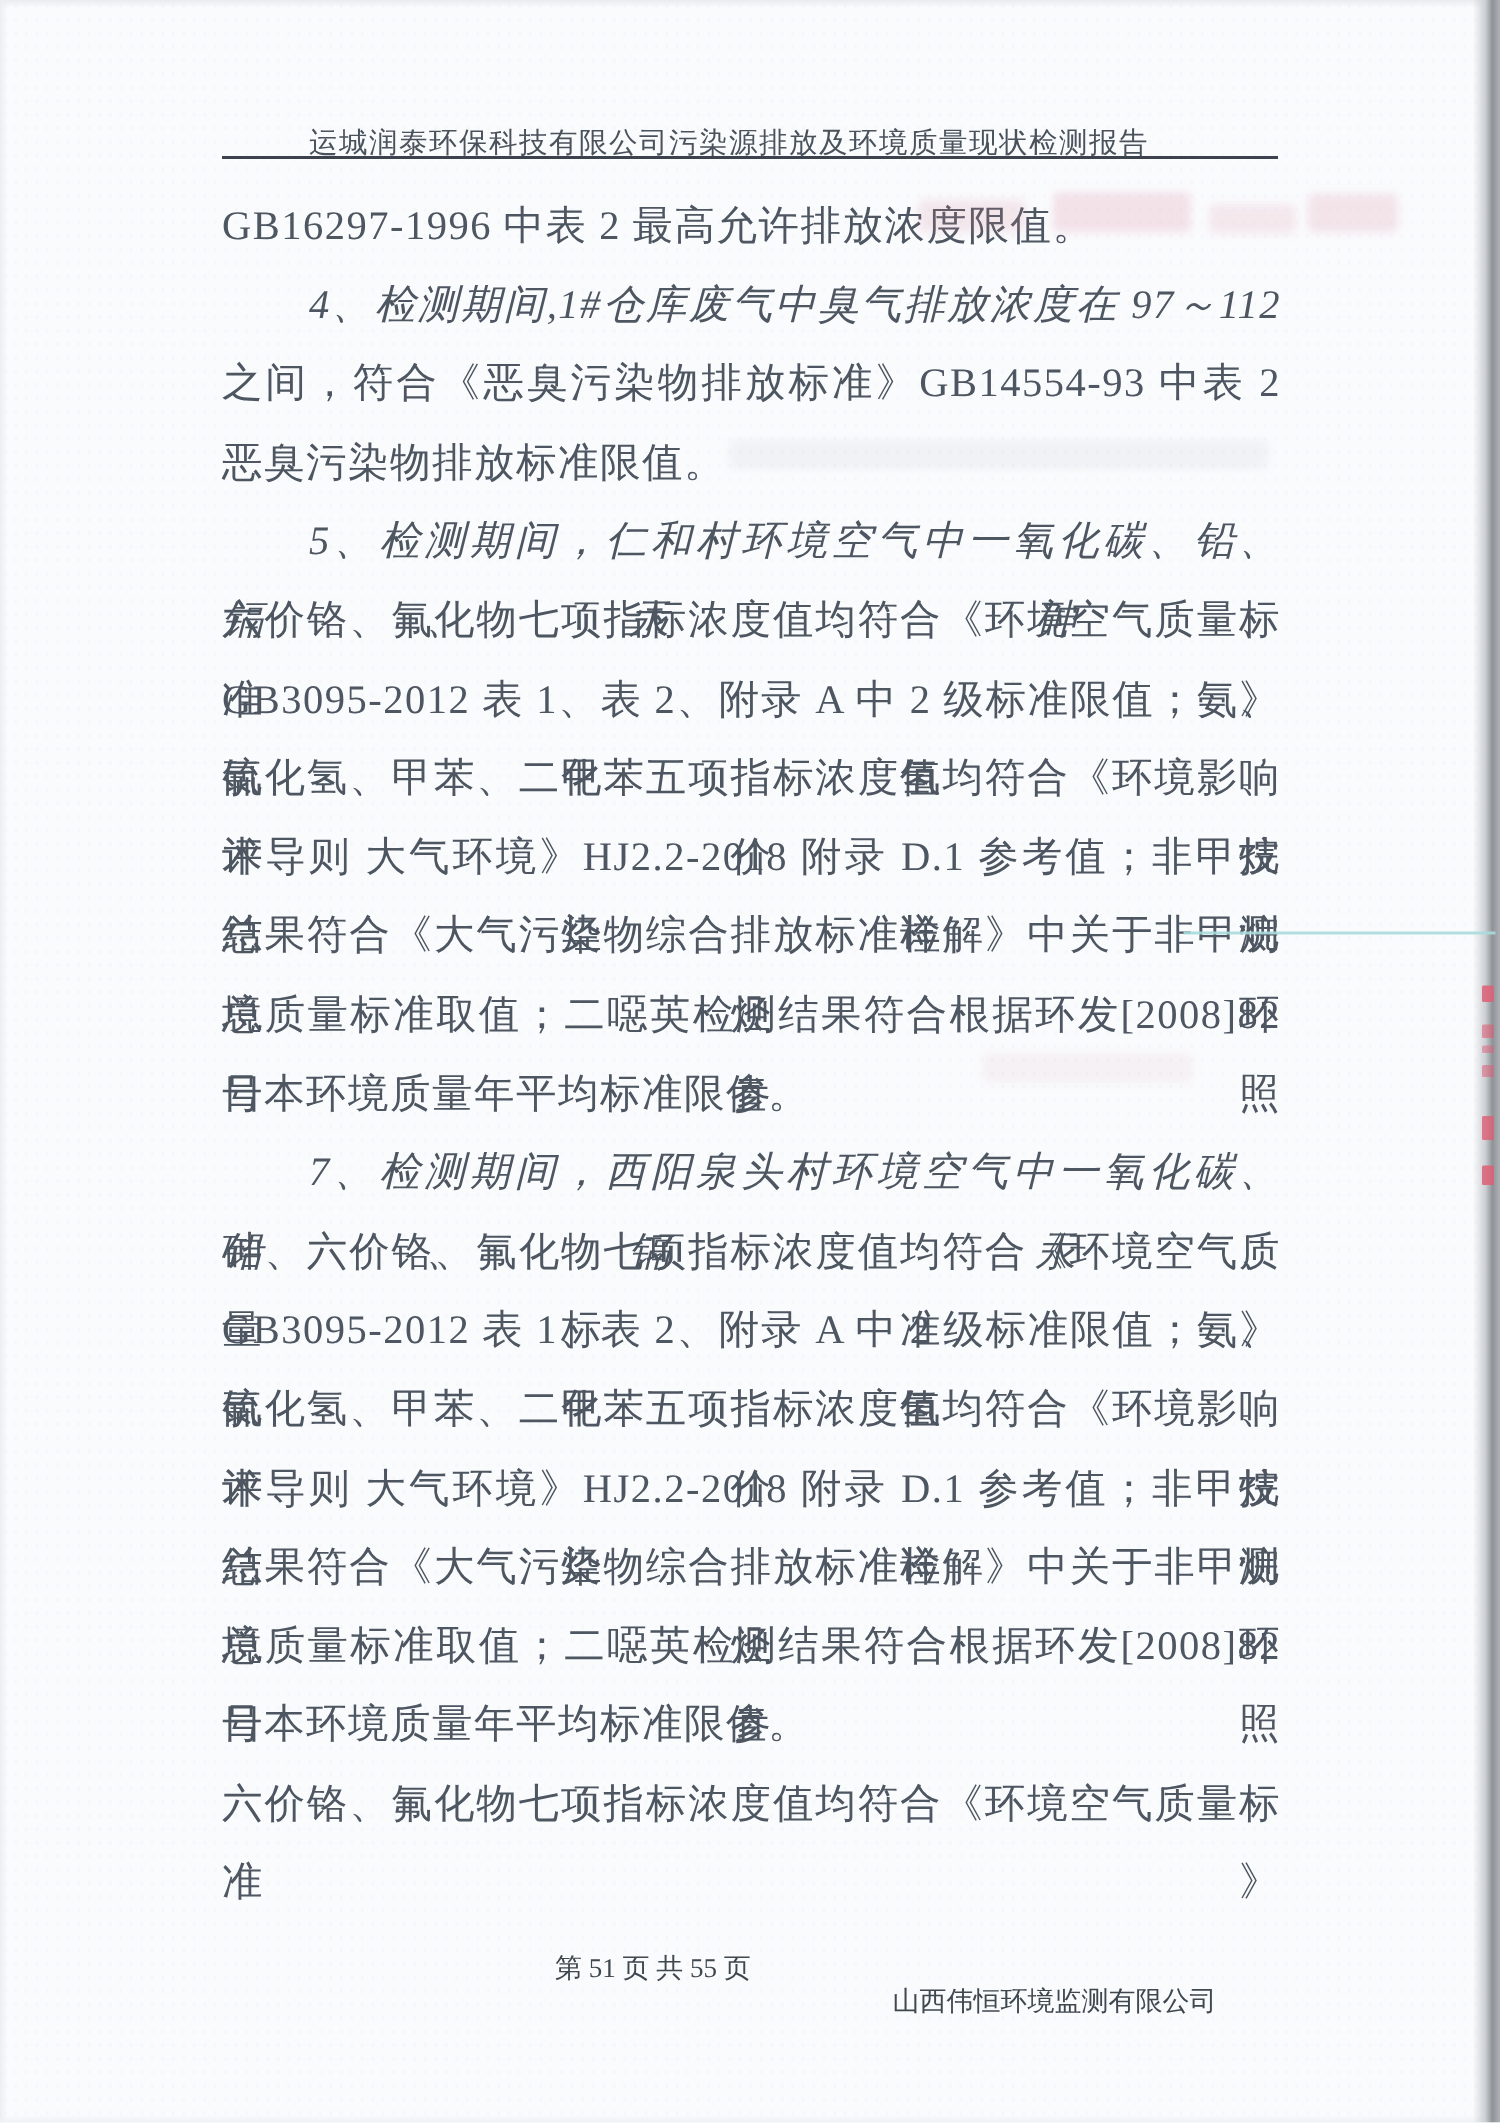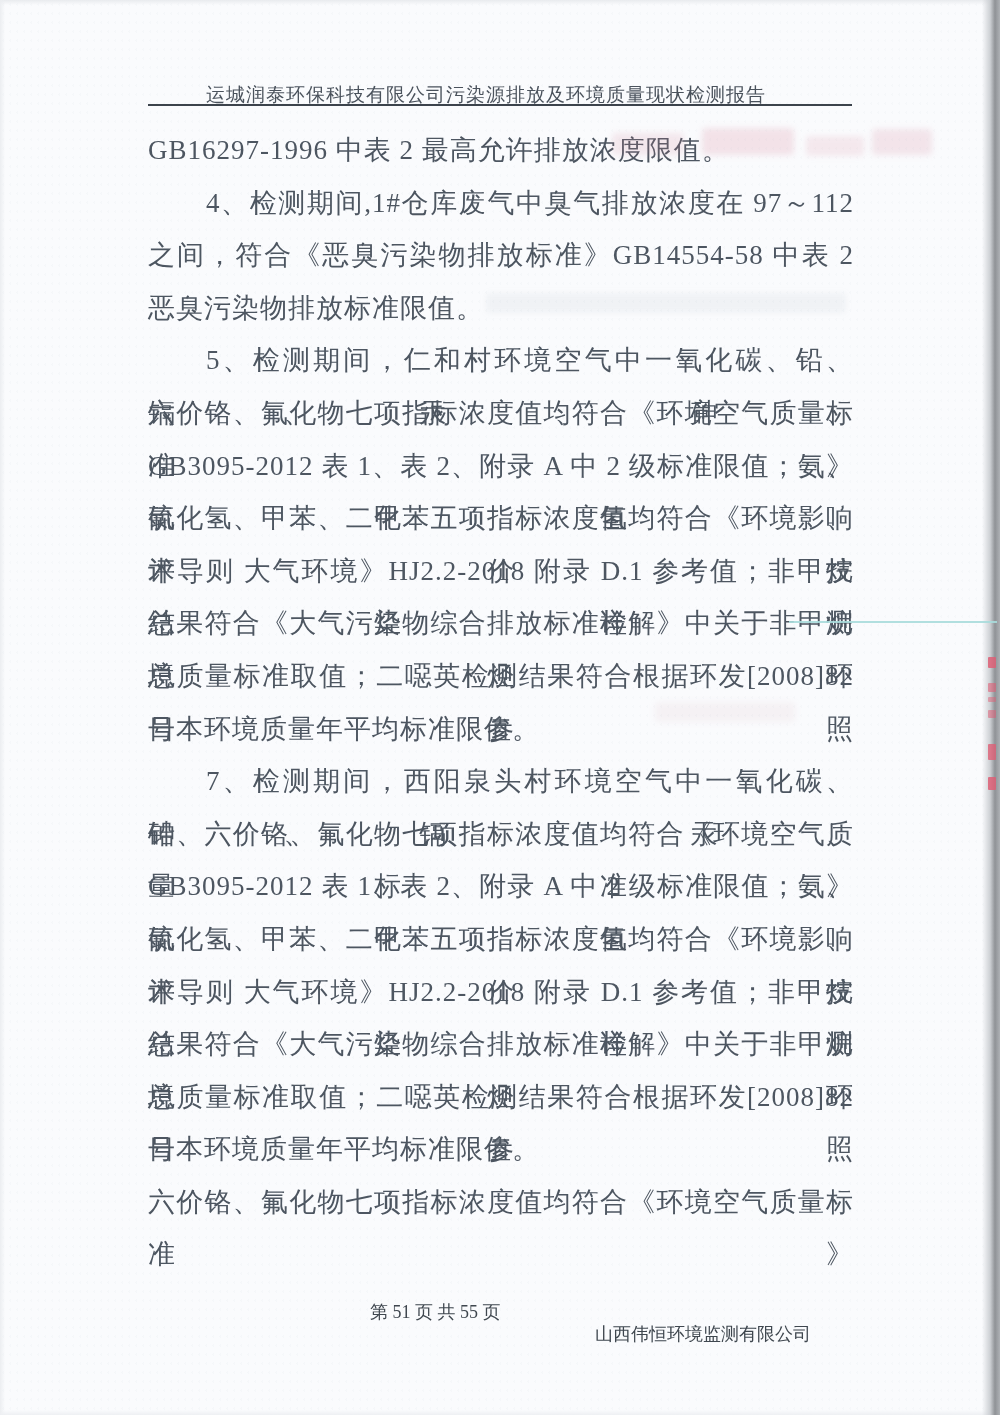--- a/index.html
+++ b/index.html
@@ -40,21 +40,21 @@
   }
   .line{
     font-size:27px;line-height:52.6px;height:52.6px;
     letter-spacing:1px;white-space:nowrap;
   }
   .line.justify{
     white-space:normal;
     text-align:justify;
     text-align-last:justify;
   }
-  .line.indent{text-indent:58px;}
+  .line.indent{text-indent:58px;font-style:italic;}
   
   .footer{position:absolute;left:0;top:1300px;width:820px;height:30px;font-size:18px;color:#3f474f;}
   .footer .page-number{position:absolute;left:370px;}
   .footer .company-name{position:absolute;left:595px;margin-top:22px;}
   
   .cyan-scan-line{position:absolute;left:789px;top:621px;width:208px;height:2px;background:#a9dcdc;opacity:.9;}
   .red-bleed-mark{position:absolute;left:988px;width:8px;background:#dd5f76;border-radius:1px;opacity:.85;}
   .rb1{top:657px;height:11px;}
   .rb2{top:683px;height:9px;opacity:.6;}
   .rb3{top:697px;height:5px;opacity:.5;}
@@ -78,21 +78,21 @@
   <div class="edge-left"></div>
   <div class="edge-bottom"></div>
   <div class="edge-right"></div>
 
   <div class="header-title">运城润泰环保科技有限公司污染源排放及环境质量现状检测报告</div>
   <div class="header-rule"></div>
 
   <div class="body-text" id="body-text">
       <div class="line">GB16297-1996 中表 2 最高允许排放浓度限值。</div>
       <div class="line justify indent">4、检测期间,1#仓库废气中臭气排放浓度在 97～112</div>
-      <div class="line justify">之间，符合《恶臭污染物排放标准》GB14554-58 中表 2</div>
+      <div class="line justify">之间，符合《恶臭污染物排放标准》GB14554-93 中表 2</div>
       <div class="line">恶臭污染物排放标准限值。</div>
       <div class="line justify indent">5、检测期间，仁和村环境空气中一氧化碳、铅、镉、汞、砷、</div>
       <div class="line justify">六价铬、氟化物七项指标浓度值均符合《环境空气质量标准》</div>
       <div class="line justify">GB3095-2012 表 1、表 2、附录 A 中 2 级标准限值；氨、硫化氢、</div>
       <div class="line justify">氯化氢、甲苯、二甲苯五项指标浓度值均符合《环境影响评价技</div>
       <div class="line justify">术导则 大气环境》HJ2.2-2018 附录 D.1 参考值；非甲烷总烃检测</div>
       <div class="line justify">结果符合《大气污染物综合排放标准详解》中关于非甲烷总烃环</div>
       <div class="line justify">境质量标准取值；二噁英检测结果符合根据环发[2008]82 号参照</div>
       <div class="line">日本环境质量年平均标准限值。</div>
       <div class="line justify indent">7、检测期间，西阳泉头村环境空气中一氧化碳、铅、镉、汞、</div>

